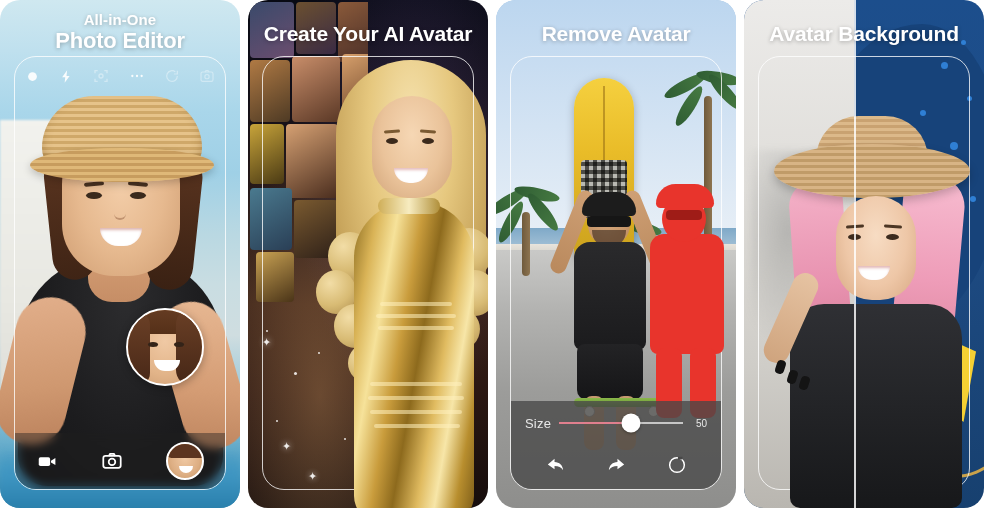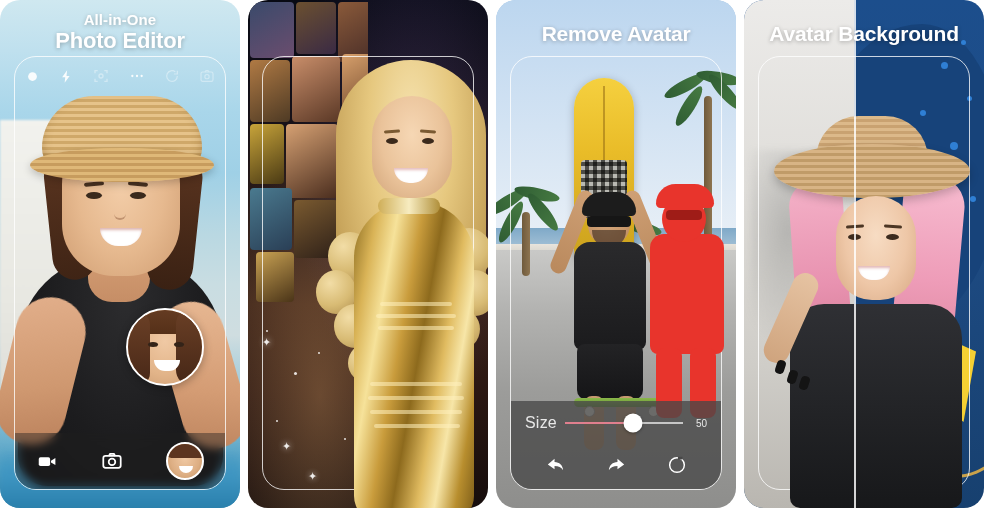--- a/index.html
+++ b/index.html
@@ -298,21 +298,21 @@
   .p3-redman .rglass { position:absolute; left: 20px; top: 40px; width: 36px; height: 10px;
     background: rgba(120,16,12,.65); border-radius: 4px; }
 
   .p3-panelbar {
     position: absolute; left: 15px; right: 15px; bottom: 19px; height: 88px;
     background: rgba(72,72,72,.78);
     border-radius: 0 0 21px 21px; z-index: 20;
     padding: 0 14px;
   }
   .p3-sliderrow { display:flex; align-items:center; height: 44px; gap: 8px; }
-  .p3-sizelabel { color:#e8e8e8; font-size: 16px; letter-spacing:.2px; }
+  .p3-sizelabel { color:#e8e8e8; font-size: 13px; letter-spacing:.2px; }
   .p3-track { position:relative; flex:1; height: 2px; background: rgba(235,235,235,.75); }
   .p3-track .filled { position:absolute; left:0; top:0; height:2px; width: 58%; background:#e07f8e; }
   .p3-knob { position:absolute; left:58%; top:50%; transform: translate(-50%,-50%);
     width: 19px; height: 19px; border-radius:50%; background:#fff;
     box-shadow: 0 1px 3px rgba(0,0,0,.35); }
   .p3-sizeval { color:#e8e8e8; font-size: 10px; min-width: 16px; text-align:right; }
   .p3-actionrow { display:flex; align-items:center; justify-content: space-around; height: 40px; }
   .p3-actionrow .ic { color:#fff; display:flex; align-items:center; }
 
   
@@ -586,20 +586,21 @@
         <span class="p2-rib" style="left:60px;top:250px;width:72px;"></span>
         <span class="p2-rib" style="left:56px;top:262px;width:80px;"></span>
         <span class="p2-rib" style="left:58px;top:274px;width:76px;"></span>
         <span class="p2-rib" style="left:50px;top:330px;width:92px;"></span>
         <span class="p2-rib" style="left:48px;top:344px;width:96px;"></span>
         <span class="p2-rib" style="left:50px;top:358px;width:92px;"></span>
         <span class="p2-rib" style="left:54px;top:372px;width:86px;"></span>
       </div>
     </div>
 
+    <div class="panel-title p1-title-big" style="top:22px;font-size:21px;">Create Your AI Avatar</div>
     <div class="phone-frame"></div>
   </div>
 
   <div class="panel">
     <div class="panel-bg p3-bg">
       <div class="p3-sky"></div>
       <div class="p3-sea"></div>
       <div class="p3-curb"></div>
       <div class="p3-road"></div>
 

